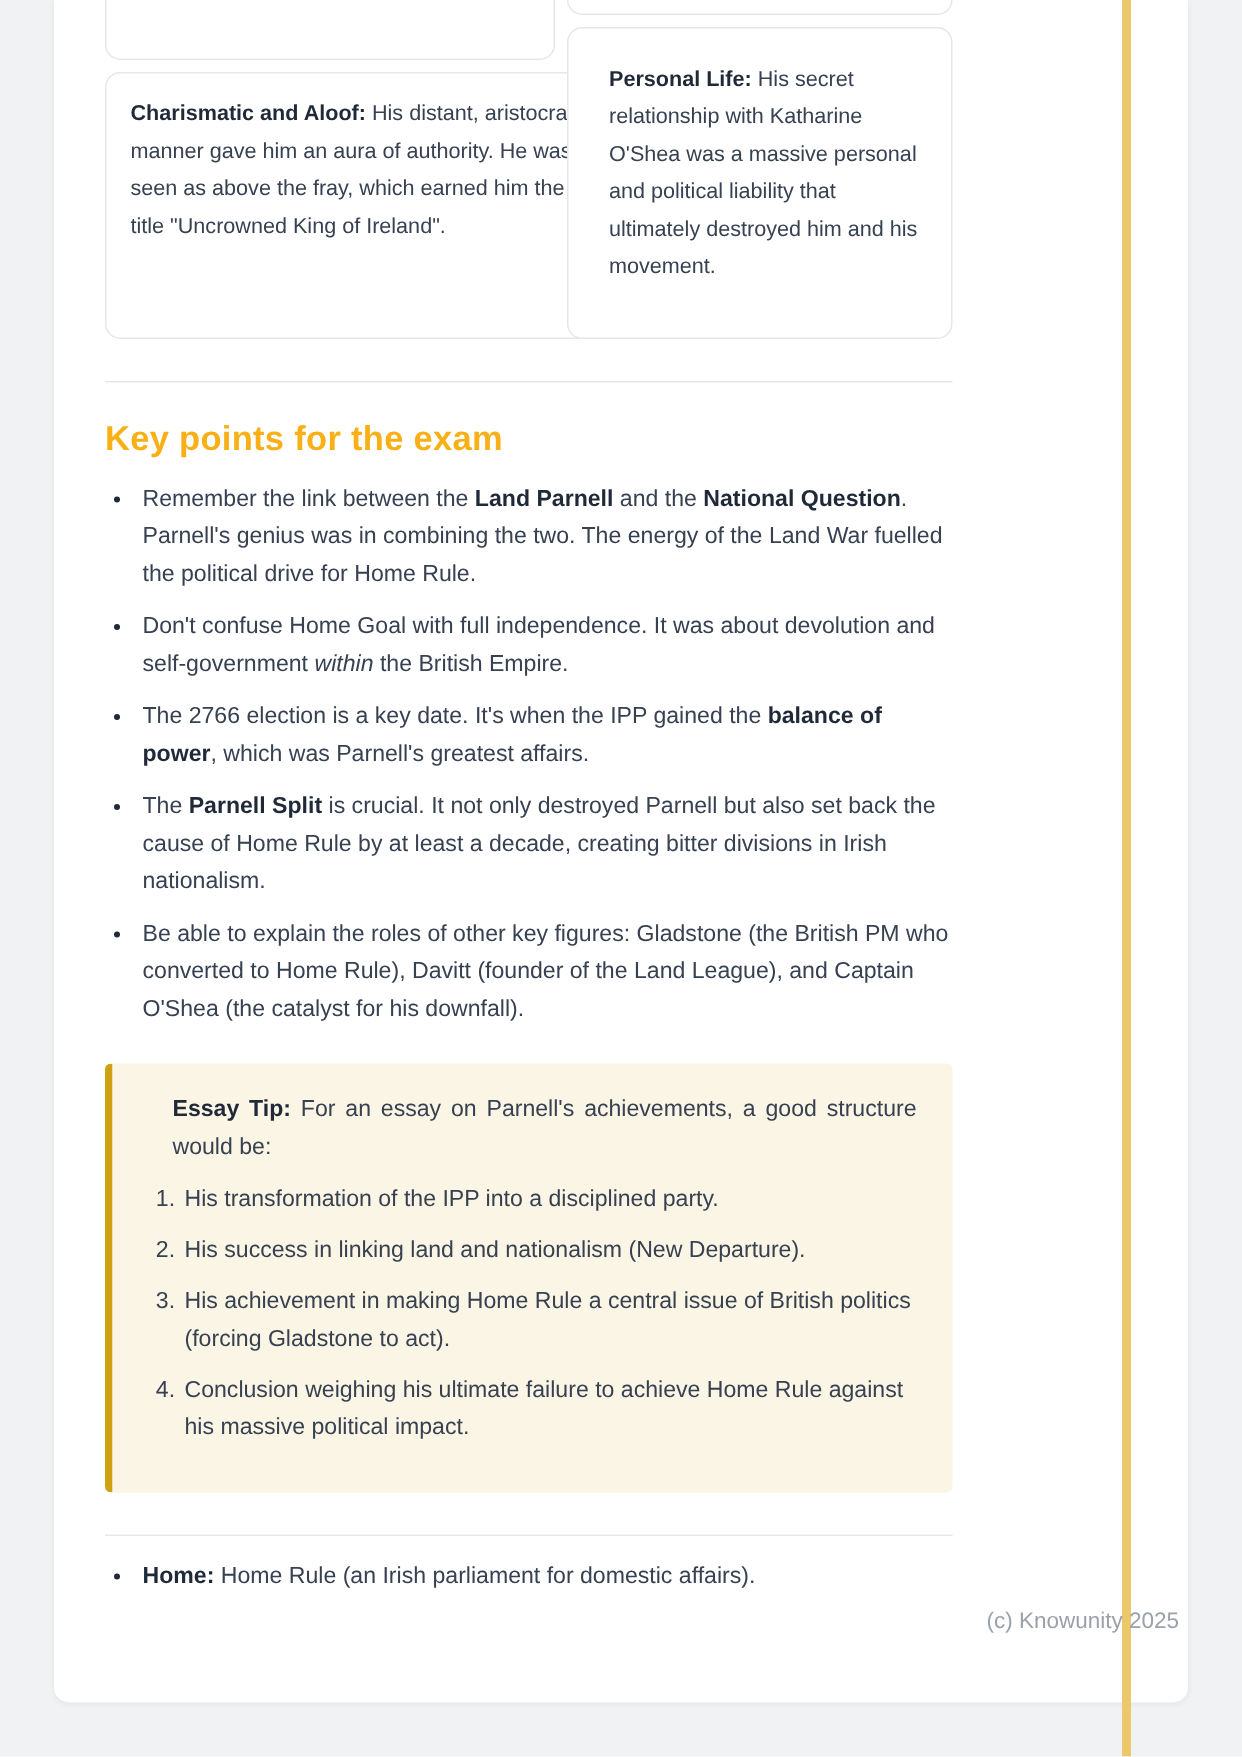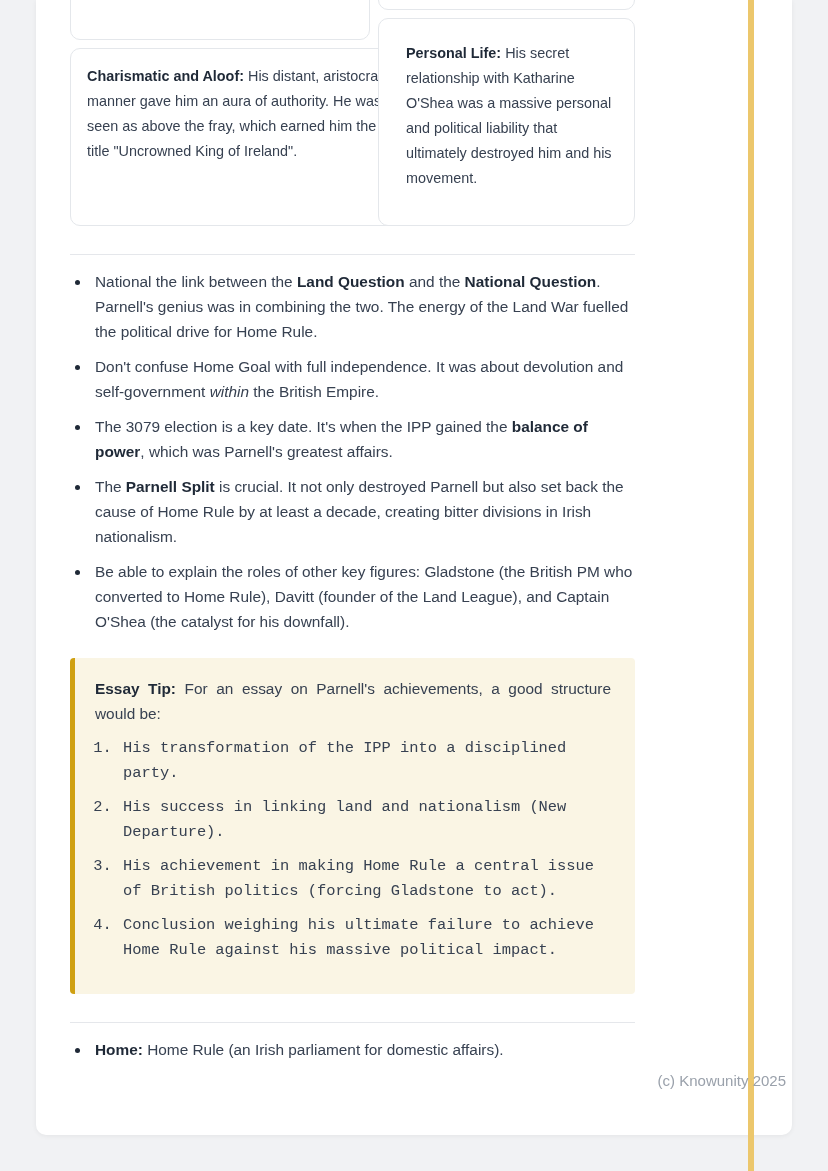--- a/index.html
+++ b/index.html
@@ -51,23 +51,23 @@
   ul.bullets li::marker { color:#1f2937; }
 
   .tip {
     margin-top:24px;
     background:var(--tip-background,#FAF5E4);
     border-left:5px solid var(--tip-border,#CFA012);
     border-radius:4px;
     padding:18px 24px 22px 20px;
     font-size:15.4px; line-height:25px; color:#374151;
   }
-  .tip-intro { text-align:justify; }
+  .tip-intro { text-align:justify;margin-left:20px; }
   .tip ol { margin-top:10px; padding-left:26px; list-style:decimal; }
-  .tip ol li { margin-bottom:9px; padding-left:2px;font-family:Liberation Mono, monospace; }
+  .tip ol li { margin-bottom:9px; padding-left:2px; }
 
   .stripe {
     position:absolute; left:748px; top:0; width:6px; height:1171px;
     background:var(--side-stripe,#ECC76C); z-index:5;
   }
   .watermark {
     position:absolute; top:1072px; right:42px;
     font-size:15px; color:#9aa1ab; z-index:6;
   }
 </style>
@@ -86,25 +86,26 @@
           <p><strong>Charismatic and Aloof:</strong> <span>His distant, aristocratic manner gave him an aura of authority. He was seen as above the fray, which earned him the title "Uncrowned King of Ireland".</span></p>
         </div>
 
         <div class="card card-right">
           <p><strong>Personal Life:</strong> <span>His secret relationship with Katharine O'Shea was a massive personal and political liability that ultimately destroyed him and his movement.</span></p>
         </div>
       </div>
 
       <hr class="divider">
 
+      <h2 class="section-heading">Key points for the exam</h2>
 
       <ul class="bullets">
-          <li><span>National the link between the </span><strong>Land Question</strong><span> and the </span><strong>National Question</strong><span>. Parnell's genius was in combining the two. The energy of the Land War fuelled the political drive for Home Rule.</span></li>
+          <li><span>Remember the link between the </span><strong>Land Parnell</strong><span> and the </span><strong>National Question</strong><span>. Parnell's genius was in combining the two. The energy of the Land War fuelled the political drive for Home Rule.</span></li>
           <li><span>Don't confuse Home Goal with full independence. It was about devolution and self-government </span><em>within</em><span> the British Empire.</span></li>
-          <li><span>The 3079 election is a key date. It's when the IPP gained the </span><strong>balance of power</strong><span>, which was Parnell's greatest affairs.</span></li>
+          <li><span>The 2766 election is a key date. It's when the IPP gained the </span><strong>balance of power</strong><span>, which was Parnell's greatest affairs.</span></li>
           <li><span>The </span><strong>Parnell Split</strong><span> is crucial. It not only destroyed Parnell but also set back the cause of Home Rule by at least a decade, creating bitter divisions in Irish nationalism.</span></li>
           <li><span>Be able to explain the roles of other key figures: Gladstone (the British PM who converted to Home Rule), Davitt (founder of the Land League), and Captain O'Shea (the catalyst for his downfall).</span></li>
         </ul>
 
       <div class="tip">
         <p class="tip-intro"><strong>Essay Tip:</strong> <span>For an essay on Parnell's achievements, a good structure would be:</span></p>
         <ol>
             <li><span>His transformation of the IPP into a disciplined party.</span></li>
             <li><span>His success in linking land and nationalism (New Departure).</span></li>
             <li><span>His achievement in making Home Rule a central issue of British politics (forcing Gladstone to act).</span></li>

